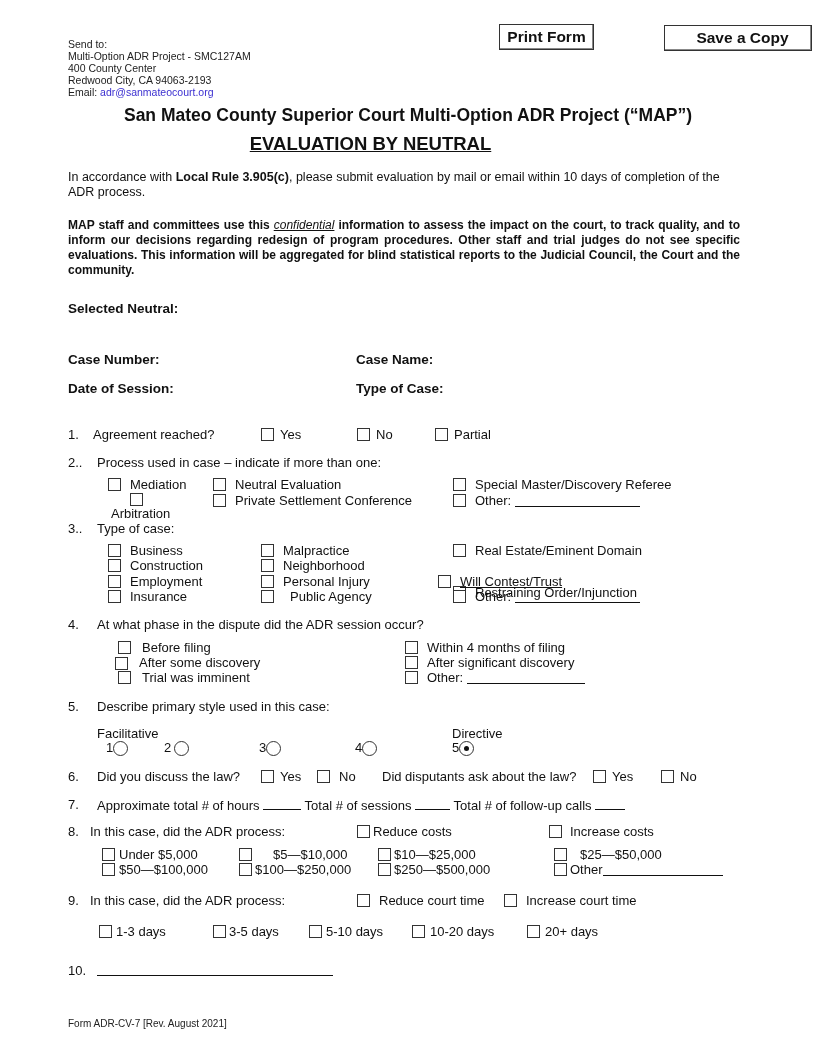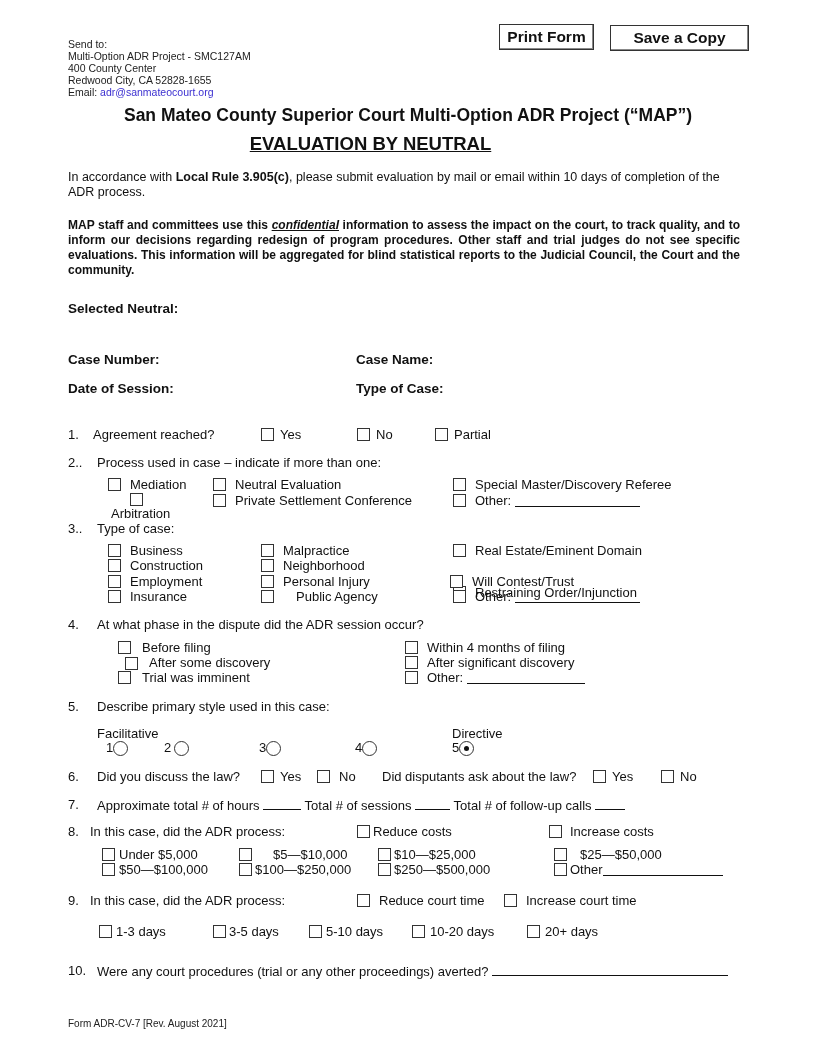--- a/index.html
+++ b/index.html
@@ -8,46 +8,46 @@
     .abs { position: absolute; white-space: nowrap; }
     .addr { font-size: 10.5px; line-height: 12px; color: #222; }
     .addr a { color: #3b2fd0; text-decoration: none; }
     .btn { position: absolute; border: 1px solid #333; background: #fff; font-weight: bold;
            font-size: 15.5px; text-align: center; cursor: pointer; color: #111;
            box-shadow: inset -1px -1px 0 #888; }
     .title { font-weight: bold; font-size: 17.5px; left: 0; width: 816px; text-align: center; }
     .subtitle { font-weight: bold; font-size: 18.5px; text-decoration: underline; left: 0; width: 741px; text-align: center; }
     .para { font-size: 12.5px; line-height: 15px; white-space: normal; }
     .bold-para { font-size: 12px; line-height: 15px; font-weight: bold; white-space: normal; text-align: justify; }
-    .bold-para i { text-decoration: underline; font-weight: bold; }
+    .bold-para i { text-decoration: underline; font-weight: normal; }
     .label { font-weight: bold; font-size: 13.5px; }
     .q { font-size: 13px; }
     .opt { font-size: 13px; display: flex; align-items: center; }
     .cb { display: inline-block; width: 11px; height: 11px; border: 1px solid #333;
           background: #fff; margin-right: 6px; flex: none; cursor: pointer; }
     .rb { display: inline-block; width: 13px; height: 13px; border: 1px solid #333; border-radius: 50%;
           background: #fff; position: relative; vertical-align: middle; cursor: pointer; }
     .rb.on::after { content: ""; position: absolute; left: 4px; top: 4px; width: 5px; height: 5px;
           border-radius: 50%; background: #111; }
     .blank { display: inline-block; border-bottom: 1px solid #111; height: 12px; vertical-align: baseline; }
     .footer { font-size: 10px; color: #222; }
   </style>
 </head>
 <body>
 
 <div class="abs addr" style="left:68px; top:38px;">
   <div>Send to:</div>
   <div>Multi-Option ADR Project - SMC127AM</div>
   <div>400 County Center</div>
-  <div>Redwood City, CA 52828-1655</div>
+  <div>Redwood City, CA 94063-2193</div>
   <div><span>Email: </span><a>adr@sanmateocourt.org</a></div>
 </div>
 
 <div class="btn" style="left:499px; top:24px; width:93px; height:24px; line-height:23px;">Print Form</div>
-<div class="btn" style="left:610px; top:25px; width:137px; height:24px; line-height:23px;">Save a Copy</div>
+<div class="btn" style="left:664px; top:25px; width:137px; height:24px; line-height:23px;padding-left:9px;">Save a Copy</div>
 
 <div class="abs title" style="top:105px;">San Mateo County Superior Court Multi-Option ADR Project (“MAP”)</div>
 <div class="abs subtitle" style="top:133px;">EVALUATION BY NEUTRAL</div>
 
 <div class="abs para" style="left:68px; top:170px; width:672px;"><span>In accordance with </span><b>Local Rule 3.905(c)</b><span>, please submit evaluation by mail or email within 10 days of completion of the ADR process.</span></div>
 
 <div class="abs bold-para" style="left:68px; top:218px; width:672px;"><span>MAP staff and committees use this </span><i>confidential</i><span> information to assess the impact on the court, to track quality, and to inform our decisions regarding redesign of program procedures.  Other staff and trial judges do not see specific evaluations.  This information will be aggregated for blind statistical reports to the Judicial Council, the Court and the community.</span></div>
 
 <div class="abs label" style="left:68px; top:301px;">Selected Neutral:</div>
 <div class="abs label" style="left:68px; top:352px;">Case Number:</div>
@@ -123,47 +123,47 @@
 <div class="abs opt" style="left:261px; top:558px;">
     <span class="cb"></span>
     <span style="margin-left:3px">Neighborhood</span>
   </div>
 <div class="abs opt" style="left:261px; top:574px;">
     <span class="cb"></span>
     <span style="margin-left:3px">Personal Injury</span>
   </div>
 <div class="abs opt" style="left:261px; top:589px;">
     <span class="cb"></span>
-    <span style="margin-left:16px">Public Agency</span>
+    <span style="margin-left:10px">Public Agency</span>
   </div>
 <div class="abs opt" style="left:453px; top:543px;">
     <span class="cb"></span>
     <span style="margin-left:3px">Real Estate/Eminent Domain</span>
   </div>
 <div class="abs opt" style="left:453px; top:585px;">
     <span class="cb"></span>
     <span style="margin-left:3px">Restraining Order/Injunction</span>
   </div>
-<div class="abs opt" style="left:450px; top:574px;">
+<div class="abs opt" style="left:438px; top:574px;text-decoration:underline;">
     <span class="cb"></span>
     <span style="margin-left:3px">Will Contest/Trust</span>
   </div>
 <div class="abs opt" style="left:453px; top:589px;">
     <span class="cb"></span>
     <span style="margin-left:3px">Other:</span>
     <span class="blank" style="width:125px; margin-left:4px;"></span>
   </div>
 
 <div class="abs q" style="left:68px; top:617px;">4.</div>
 <div class="abs q" style="left:97px; top:617px;">At what phase in the dispute did the ADR session occur?</div>
 <div class="abs opt" style="left:118px; top:640px;">
     <span class="cb"></span>
     <span style="margin-left:5px">Before filing</span>
   </div>
-<div class="abs opt" style="left:125px; top:655px;align-items:flex-end;">
+<div class="abs opt" style="left:115px; top:655px;align-items:flex-end;">
     <span class="cb"></span>
     <span style="margin-left:5px">After some discovery</span>
   </div>
 <div class="abs opt" style="left:118px; top:670px;">
     <span class="cb"></span>
     <span style="margin-left:5px">Trial was imminent</span>
   </div>
 <div class="abs opt" style="left:405px; top:640px;">
     <span class="cb"></span>
     <span style="margin-left:3px">Within 4 months of filing</span>
@@ -280,15 +280,15 @@
 <div class="abs opt" style="left:412px; top:924px;">
     <span class="cb" style="margin-right:5px"></span>
     <span>10-20 days</span>
   </div>
 <div class="abs opt" style="left:527px; top:924px;text-align:right;">
     <span class="cb" style="margin-right:5px"></span>
     <span>20+ days</span>
   </div>
 
 <div class="abs q" style="left:68px; top:963px;">10.</div>
-<div class="abs q" style="left:97px; top:963px;"><span>Were any court procedures (trial or any other proceedings) averted?</span> <span class="blank" style="width:236px;"></span></div>
+<div class="abs q" style="left:97px; top:963px;"> <span class="blank" style="width:236px;"></span></div>
 
 <div class="abs footer" style="left:68px; top:1018px;">Form ADR-CV-7  [Rev. August 2021]</div>
 
 </body></html>

